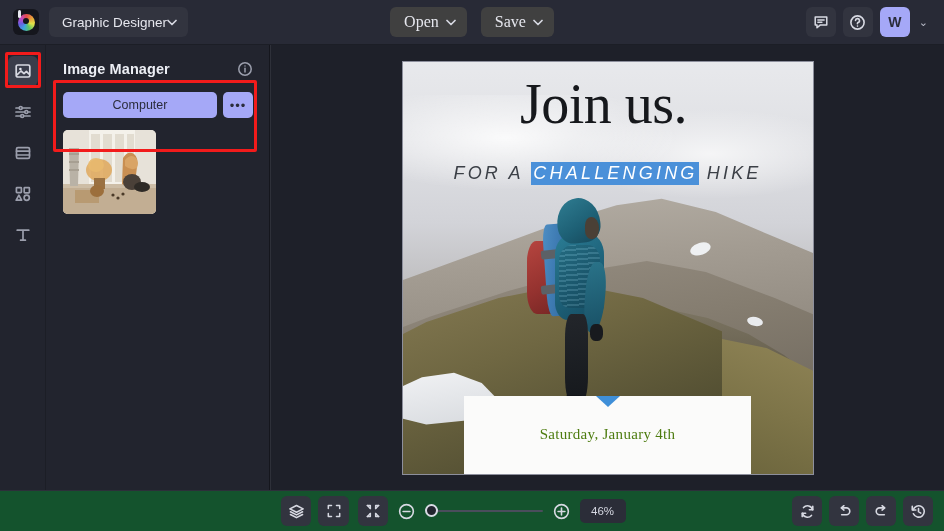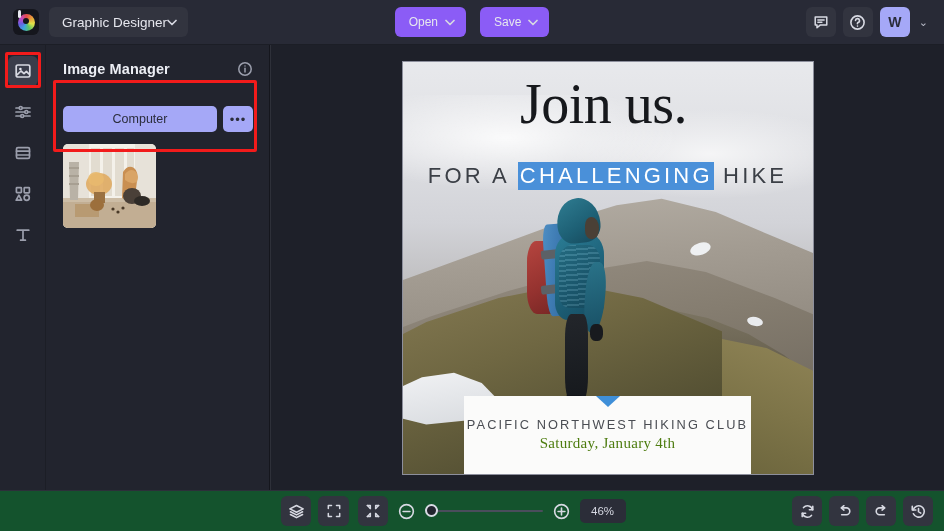--- a/index.html
+++ b/index.html
@@ -55,26 +55,26 @@
     cursor: pointer;
   }
   .center-group {
     position: absolute; left: 0; right: 0;
     display: flex; justify-content: center; gap: 14px;
     pointer-events: none;
   }
   .center-group > * { pointer-events: auto; }
   .tb-btn {
     height: 30px; border-radius: 6px;
-    background: #8b5cf6;
+    background: #404040;
     display: flex; align-items: center; gap: 7px;
     padding: 0 11px 0 14px;
-    color: #e6e7ee; font-size: 12px;
+    color: #e6e7ee; font-size: 16px;
     cursor: pointer; border: none;
-    font-family: Liberation Sans, sans-serif;
+    font-family: Liberation Serif, serif;
   }
   .right-group {
     margin-left: auto;
     display: flex; align-items: center; gap: 7px;
     padding-right: 4px;
   }
   .icon-sq {
     width: 30px; height: 30px; border-radius: 6px;
     background: #32343f;
     display: flex; align-items: center; justify-content: center;
@@ -110,21 +110,21 @@
   
   .panel {
     width: 224px; flex: 0 0 224px;
     background: #22242e;
     border-right: 1px solid #15161d;
     padding: 16px 16px 0 17px;
     position: relative;
   }
   .panel-head {
     display: flex; align-items: center; justify-content: space-between;
-    margin-bottom: 29px;
+    margin-bottom: 15px;
   }
   .panel-title { color: #eceef4; font-size: 14.5px; font-weight: bold; letter-spacing: .1px; }
   .btn-primary {
     flex: 1; height: 26px; border-radius: 5px;
     background: #a5a8f7; color: #2b2d3c;
     font-size: 12.5px; display: flex; align-items: center; justify-content: center;
     cursor: pointer; border: none; font-family: "Liberation Sans", sans-serif;
   }
   .btn-dots {
     width: 30px; height: 26px; border-radius: 5px;
@@ -279,22 +279,23 @@
   
   .ab-title {
     position: absolute; left: 0; right: 8px; top: 3.5%;
     text-align: center; color: #16181c;
     font-family: "Liberation Serif", serif;
     font-size: 56px; line-height: 1; letter-spacing: -0.5px;
   }
   .ab-sub {
     position: absolute; left: 0; right: 0; top: 24.5%;
     text-align: center;
-    font-size: 22px; letter-spacing: 3.2px; color: #3b3f46;
+    font-size: 18px; letter-spacing: 3.2px; color: #3b3f46;
     font-family: "Liberation Sans", sans-serif;
+    font-style: italic;
   }
   .ab-sub .hl { background: #4a90d9; color: #ffffff; padding: 1px 1px 2px 2px; }
   .card {
     position: absolute; left: 15%; right: 15%; bottom: 0; height: 19%;
     background: #fbfbfa;
     display: flex; flex-direction: column; align-items: center; justify-content: center;
     gap: 3px;
   }
   .card::before {
     content: ""; position: absolute; top: 0; left: 50%; transform: translateX(-50%);
@@ -518,21 +519,20 @@
             <div class="h-legs"></div>
             <div class="h-boot"></div>
           </div>
         </div>
 
         <div class="ab-title">Join us.</div>
 
         <div class="ab-sub"><span>FOR A </span><span class="hl">CHALLENGING</span><span> HIKE</span></div>
 
         <div class="card">
-          <div class="card-line1">PACIFIC NORTHWEST HIKING CLUB</div>
           <div class="card-line2">Saturday, January 4th</div>
         </div>
 
       </div>
     </div>
   </div>
 
   <div class="bottombar">
     <div class="bb-left">
       <div class="icon-sq">

